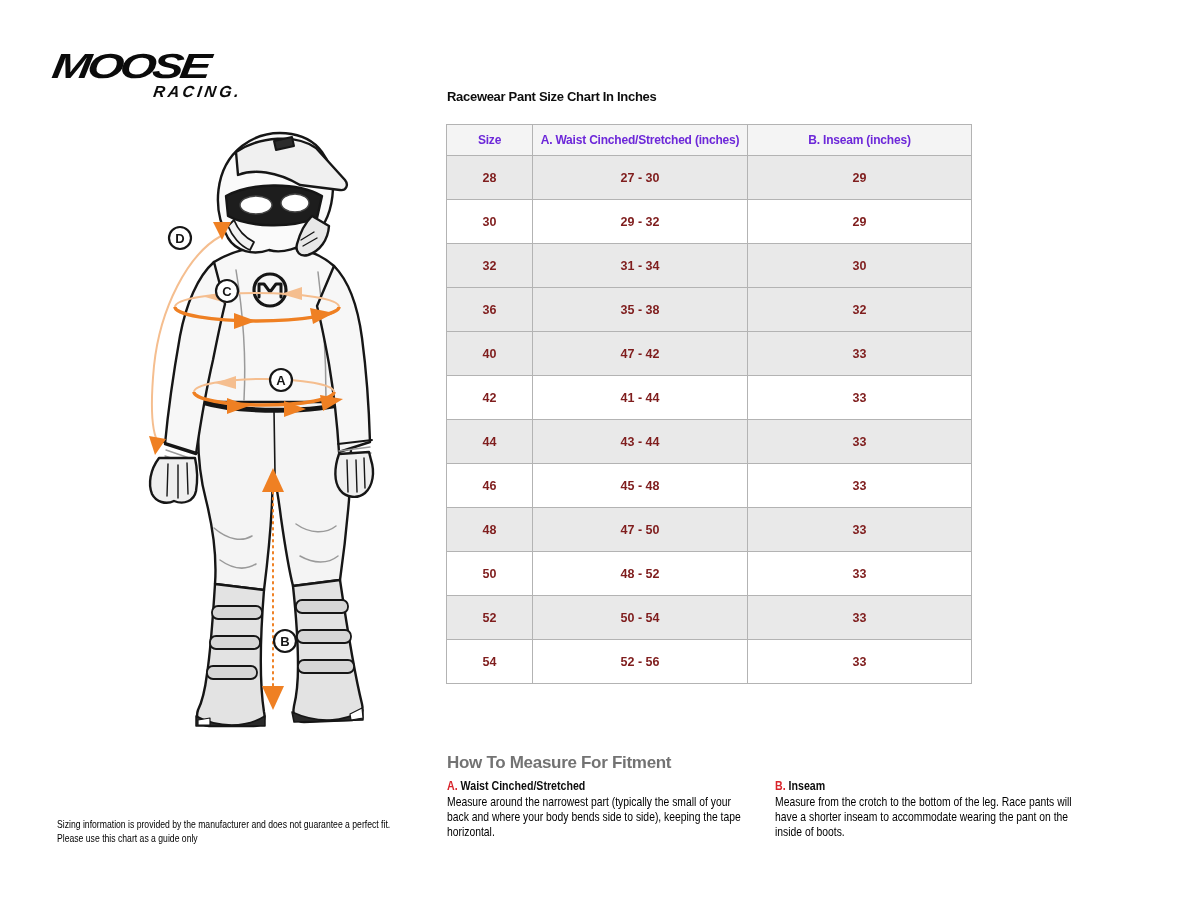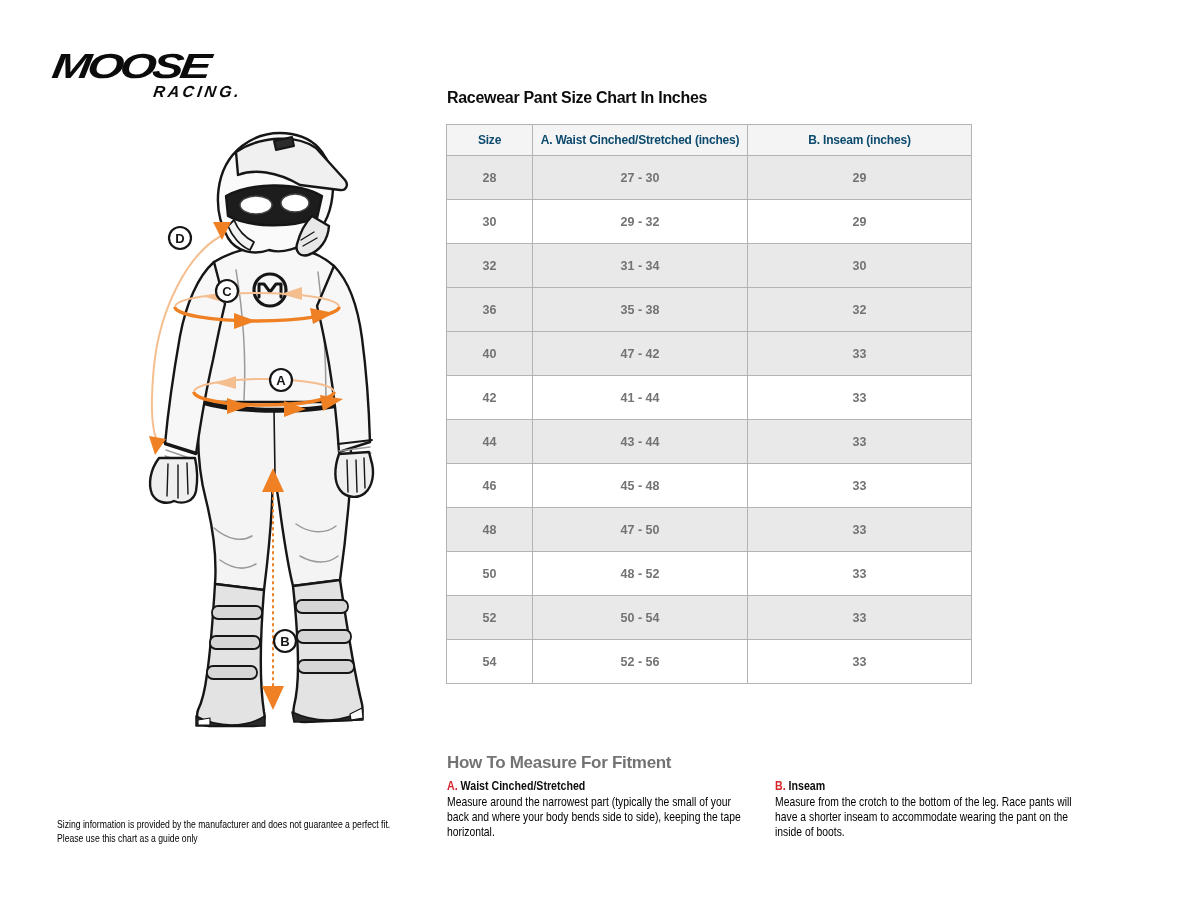--- a/index.html
+++ b/index.html
@@ -10,28 +10,28 @@
   .logo{position:absolute;left:55px;top:48px;width:195px;}
   .logo-main{font-size:47px;font-weight:bold;font-style:italic;letter-spacing:-4px;color:#0b0b0b;
              transform:skewX(-8deg) scale(1,.74);transform-origin:left top;line-height:1;}
   .logo-sub{font-size:16px;font-weight:bold;font-style:italic;letter-spacing:3px;color:#0b0b0b;
             text-align:right;margin-top:-12px;padding-right:8px;transform:skewX(-8deg);}
 
   
   .rider{position:absolute;left:38px;top:108px;}
 
   
-  .chart-title{position:absolute;left:447px;top:89px;font-size:16px;font-weight:bold;letter-spacing:-.3px;color:#0d0d0d;}
+  .chart-title{position:absolute;left:447px;top:89px;font-size:13px;font-weight:bold;letter-spacing:-.3px;color:#0d0d0d;}
   table.size-table{position:absolute;left:446px;top:124px;width:525px;border-collapse:collapse;
                    table-layout:fixed;}
   table.size-table col.c1{width:86px;} table.size-table col.c2{width:215px;} table.size-table col.c3{width:224px;}
   table.size-table th{height:28px;background:#f4f4f4;border:1px solid #b3b3b3;font-size:12px;
-                      font-weight:bold;color:#0c4a6e;letter-spacing:-.2px;}
+                      font-weight:bold;color:#6d28d9;letter-spacing:-.2px;}
   table.size-table td{height:41px;background:#ffffff;border:1px solid #b3b3b3;font-size:12.5px;
-                      font-weight:bold;text-align:center;color:#737373;}
+                      font-weight:bold;text-align:center;color:#7f1d1d;}
   table.size-table tr.alt td{background:#e9e9e9;}
 
   
   .howto-title{position:absolute;left:447px;top:753px;font-size:17px;font-weight:bold;letter-spacing:-.3px;color:#737373;}
   .measure-item{position:absolute;top:779px;width:352px;transform:scaleX(.85);transform-origin:left top;}
   .measure-item.item-a{left:447px;}
   .measure-item.item-b{left:775px;}
   .measure-label{font-size:12.5px;font-weight:bold;color:#0d0d0d;margin-bottom:2px;}
   .measure-letter{color:#d8232a;}
   .measure-text{font-size:12.2px;line-height:1.22;color:#000;}

